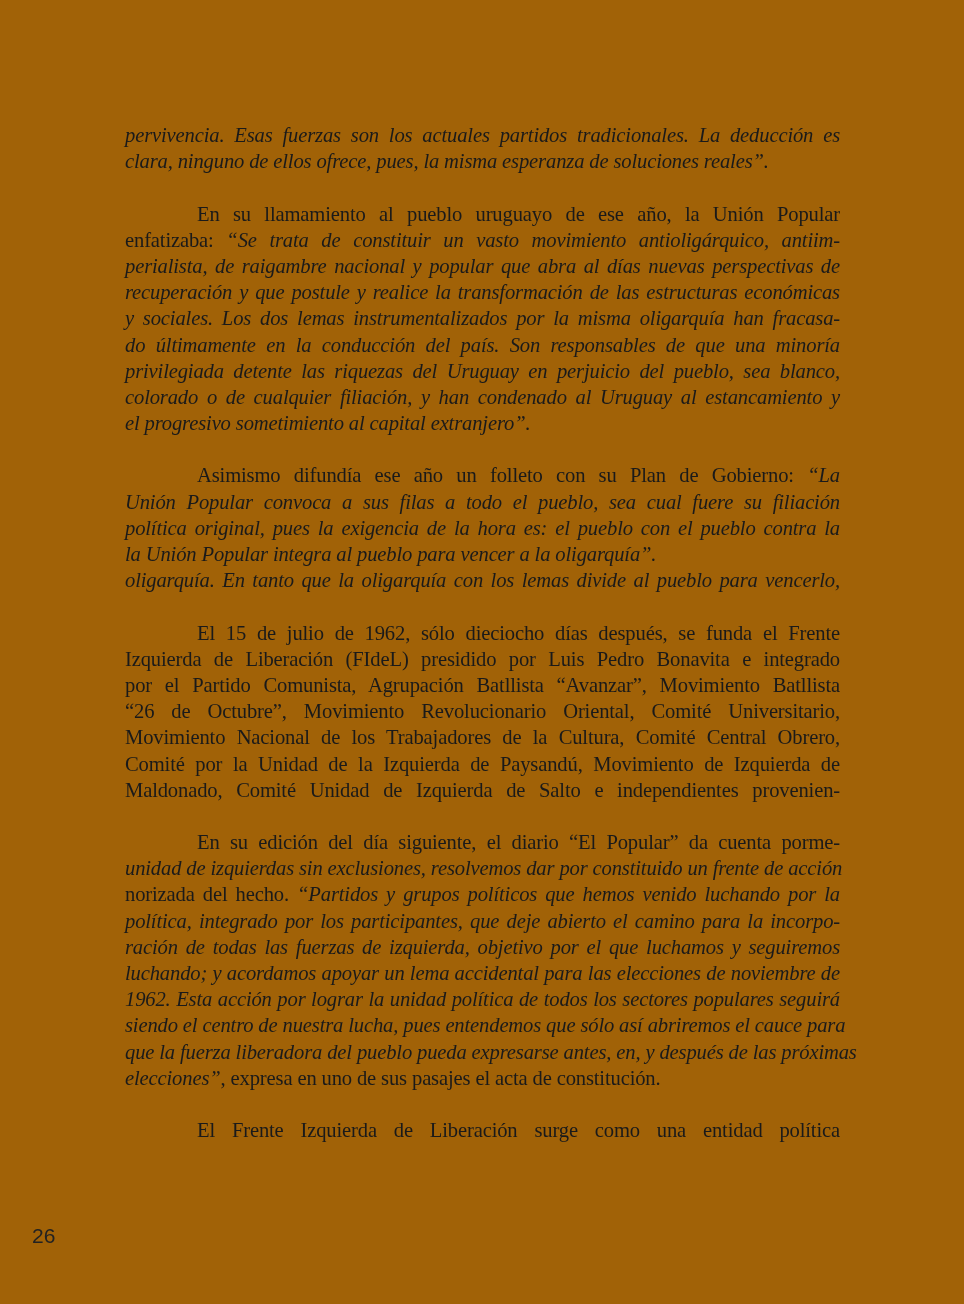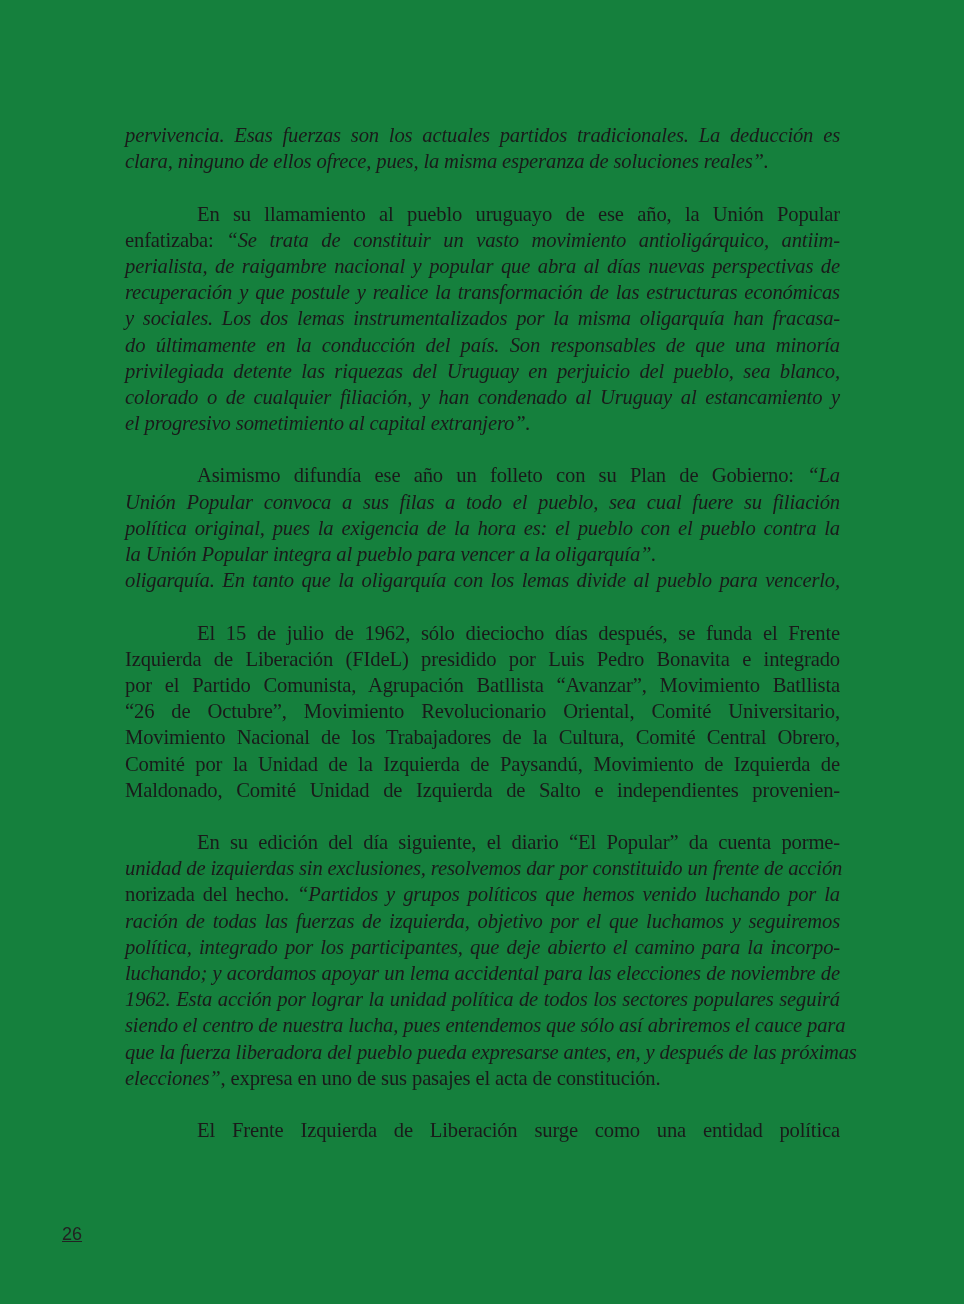--- a/index.html
+++ b/index.html
@@ -1,35 +1,35 @@
 <!DOCTYPE html>
 <html><head>
 <meta charset="utf-8">
 <style>
   html, body { margin: 0; padding: 0; background: #ffffff; }
   body { width: 964px; height: 1304px; position: relative; overflow: hidden; }
-  .page { position: absolute; left: 0; top: 0; width: 964px; height: 1304px; background: #15803d; }
+  .page { position: absolute; left: 0; top: 0; width: 964px; height: 1304px; background: #a16207; }
   .text-block {
     position: absolute; left: 125px; width: 715px; top: 122px;
     font-family: "Liberation Serif", "DejaVu Serif", serif;
     font-size: 20.6px; color: #1a1a1a;
   }
   .line {
     display: block; height: 26.2px; line-height: 26.2px;
     white-space: nowrap; text-align: justify; text-align-last: justify;
     letter-spacing: -0.15px;
   }
   .line.last { text-align-last: left; }
   .line.indent { padding-left: 72px; margin-top: 9px; }
   .para { display: block; margin-bottom: 26.2px; }
   em { font-style: italic; }
   .page-number {
-    position: absolute; left: 62px; top: 1224px;
+    position: absolute; left: 32px; top: 1224px;
     font-family: "Liberation Sans", "DejaVu Sans", sans-serif;
-    font-size: 18px; color: #222; text-decoration: underline;
+    font-size: 21px; color: #222;
   }
 </style>
 </head>
 <body>
 
 <div class="page">
   <div class="text-block" id="text-block">
       <div class="para">
         <span class="line"><em>pervivencia. Esas fuerzas son los actuales partidos tradicionales. La deducción es</em></span>
         <span class="line last"><em>clara, ninguno de ellos ofrece, pues, la misma esperanza de soluciones reales”.</em></span>
@@ -58,22 +58,22 @@
         <span class="line"><span>por el Partido Comunista, Agrupación Batllista “Avanzar”, Movimiento Batllista</span></span>
         <span class="line"><span>“26 de Octubre”, Movimiento Revolucionario Oriental, Comité Universitario,</span></span>
         <span class="line"><span>Movimiento Nacional de los Trabajadores de la Cultura, Comité Central Obrero,</span></span>
         <span class="line"><span>Comité por la Unidad de la Izquierda de Paysandú, Movimiento de Izquierda de</span></span>
         <span class="line"><span>Maldonado, Comité Unidad de Izquierda de Salto e independientes provenien-</span></span>
       </div>
       <div class="para">
         <span class="line indent"><span>En su edición del día siguiente, el diario “El Popular” da cuenta porme-</span></span>
         <span class="line"><em>unidad de izquierdas sin exclusiones, resolvemos dar por constituido un frente de acción</em></span>
         <span class="line"><span>norizada del hecho. </span><em>“Partidos y grupos políticos que hemos venido luchando por la</em></span>
+        <span class="line"><em>política, integrado por los participantes, que deje abierto el camino para la incorpo-</em></span>
         <span class="line"><em>ración de todas las fuerzas de izquierda, objetivo por el que luchamos y seguiremos</em></span>
-        <span class="line"><em>política, integrado por los participantes, que deje abierto el camino para la incorpo-</em></span>
         <span class="line"><em>luchando; y acordamos apoyar un lema accidental para las elecciones de noviembre de</em></span>
         <span class="line"><em>1962. Esta acción por lograr la unidad política de todos los sectores populares seguirá</em></span>
         <span class="line"><em>siendo el centro de nuestra lucha, pues entendemos que sólo así abriremos el cauce para</em></span>
         <span class="line"><em>que la fuerza liberadora del pueblo pueda expresarse antes, en, y después de las próximas</em></span>
         <span class="line last"><em>elecciones”</em><span>, expresa en uno de sus pasajes el acta de constitución.</span></span>
       </div>
       <div class="para">
         <span class="line indent"><span>El Frente Izquierda de Liberación surge como una entidad política</span></span>
       </div>
     </div>

